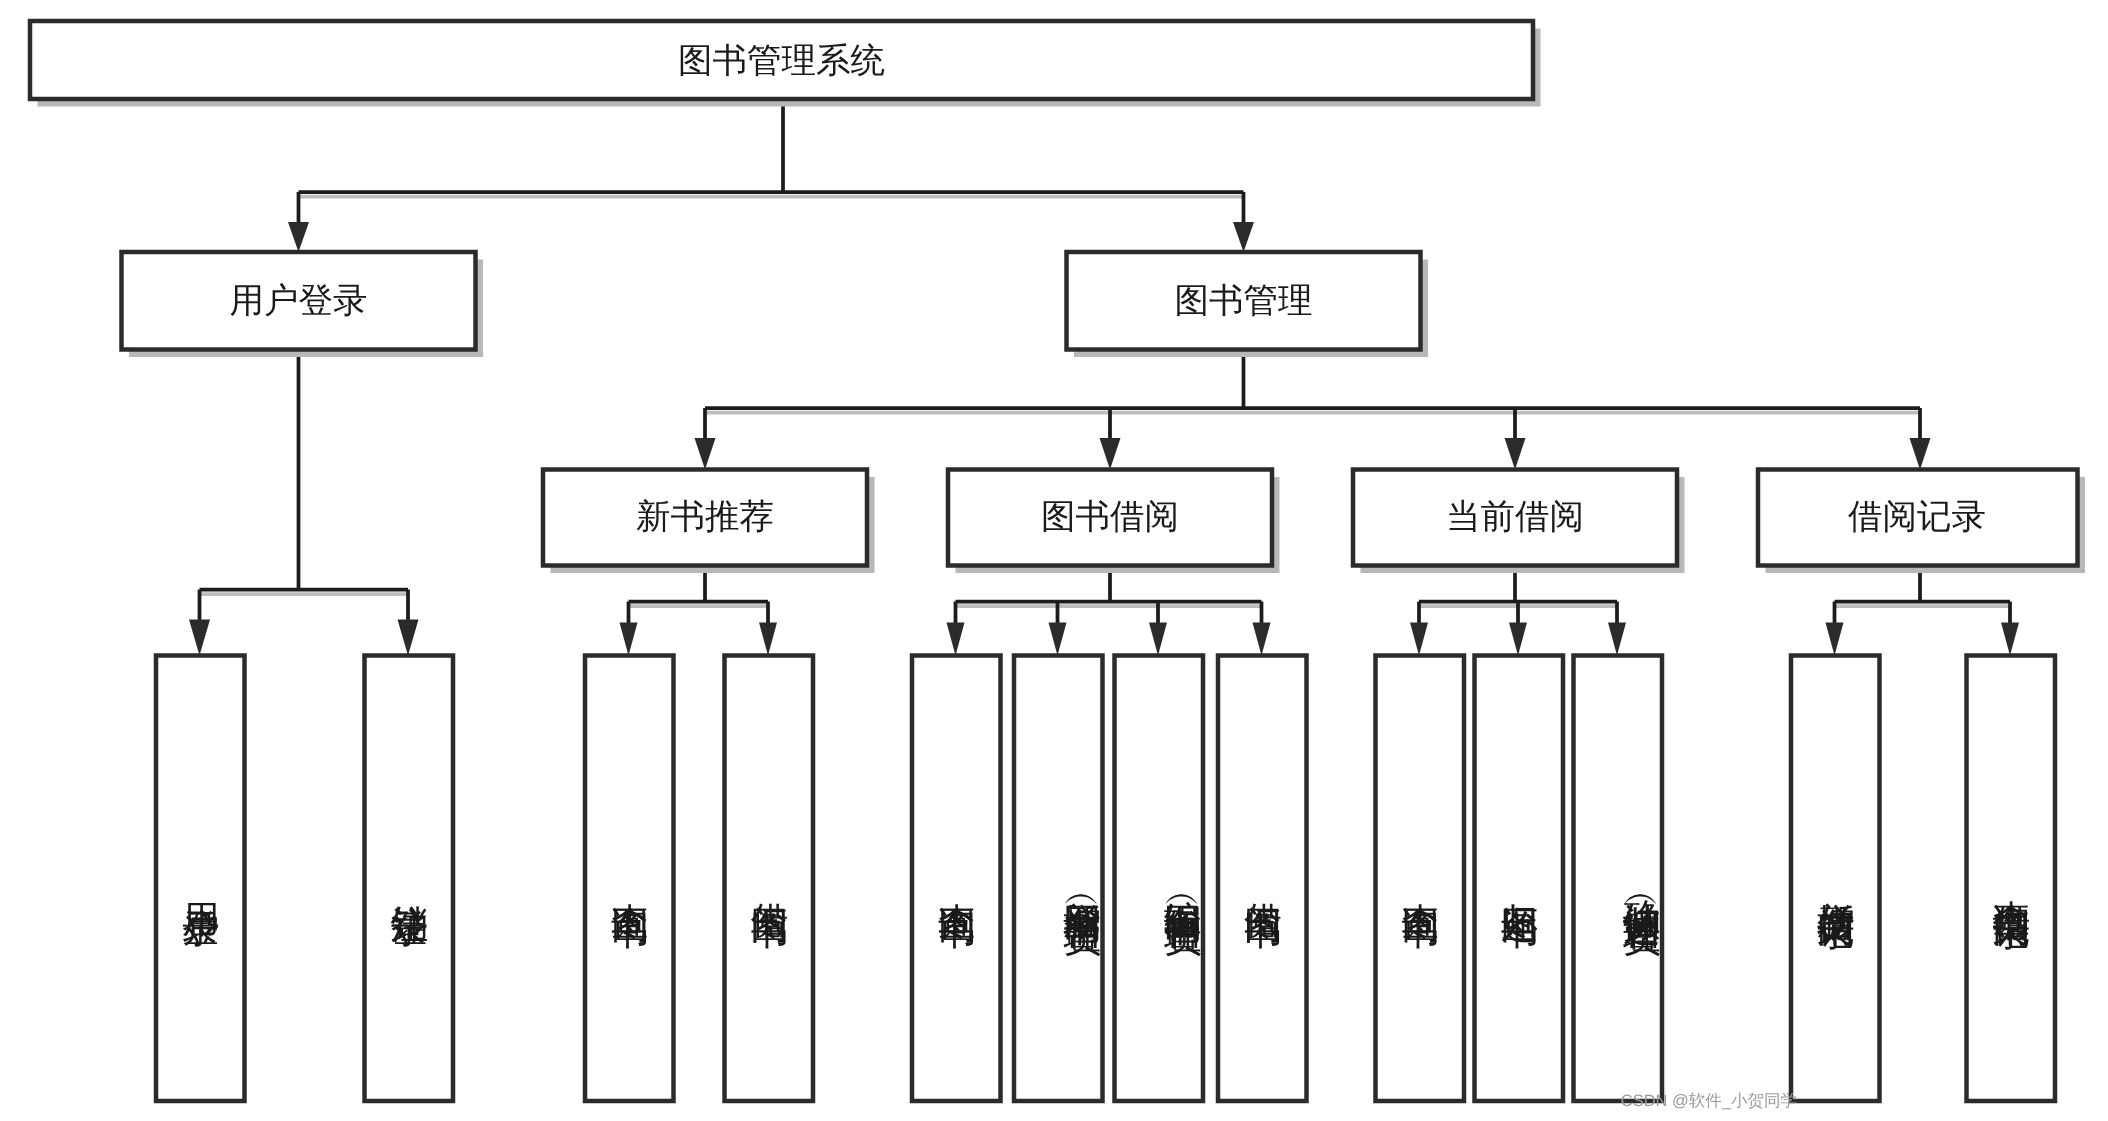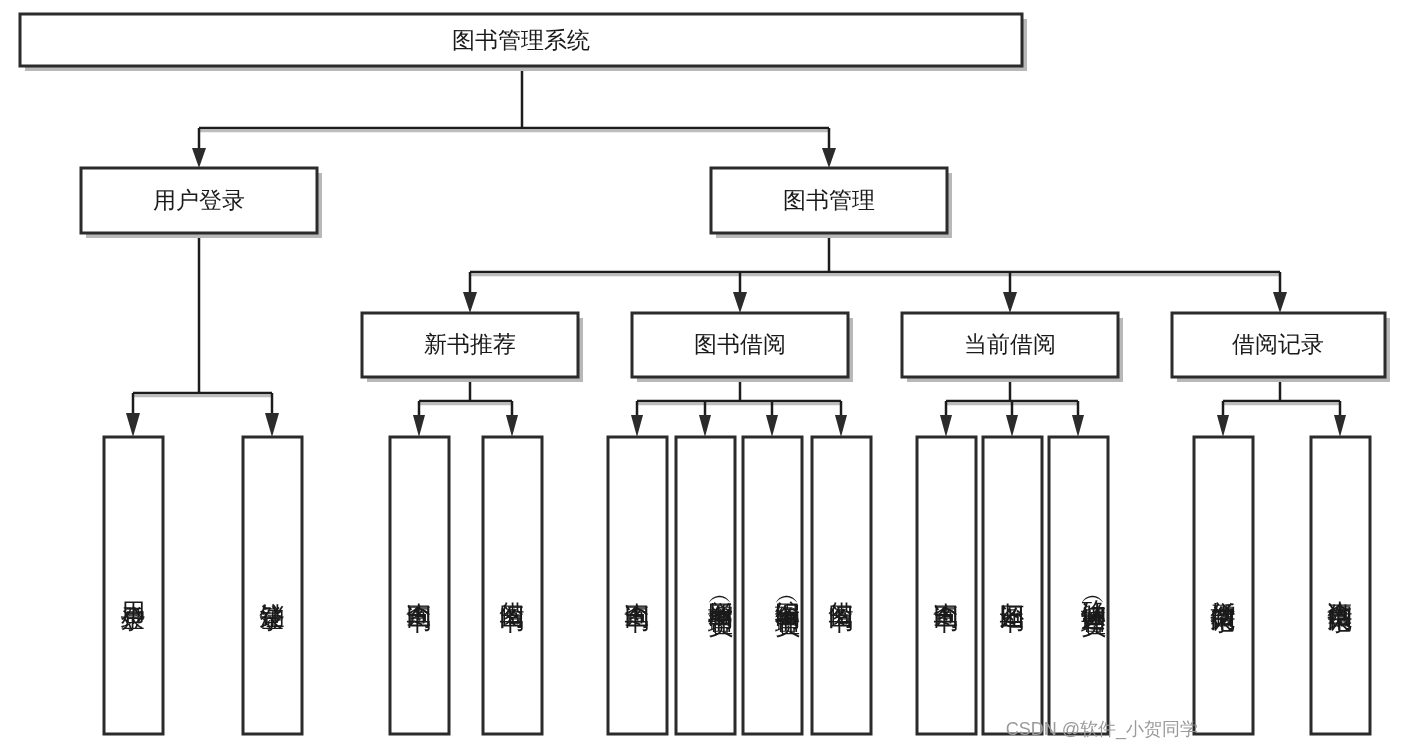--- a/index.html
+++ b/index.html
@@ -68,21 +68,21 @@
     justify-content: center;
     text-align: center;
     white-space: pre;
     pointer-events: none;
   }
   .watermark {
     position: absolute;
     right: 8px;
     bottom: 6px;
     font-family: "Liberation Sans", "DejaVu Sans", sans-serif;
-    font-size: 18px;
+    font-size: 11px;
     color: #9a9a9a;
     white-space: nowrap;
   }
 </style>
 </head>
 <body>
 
 <div id="diagram-root">
 
   <svg class="canvas" viewBox="0 0 1405 747">

